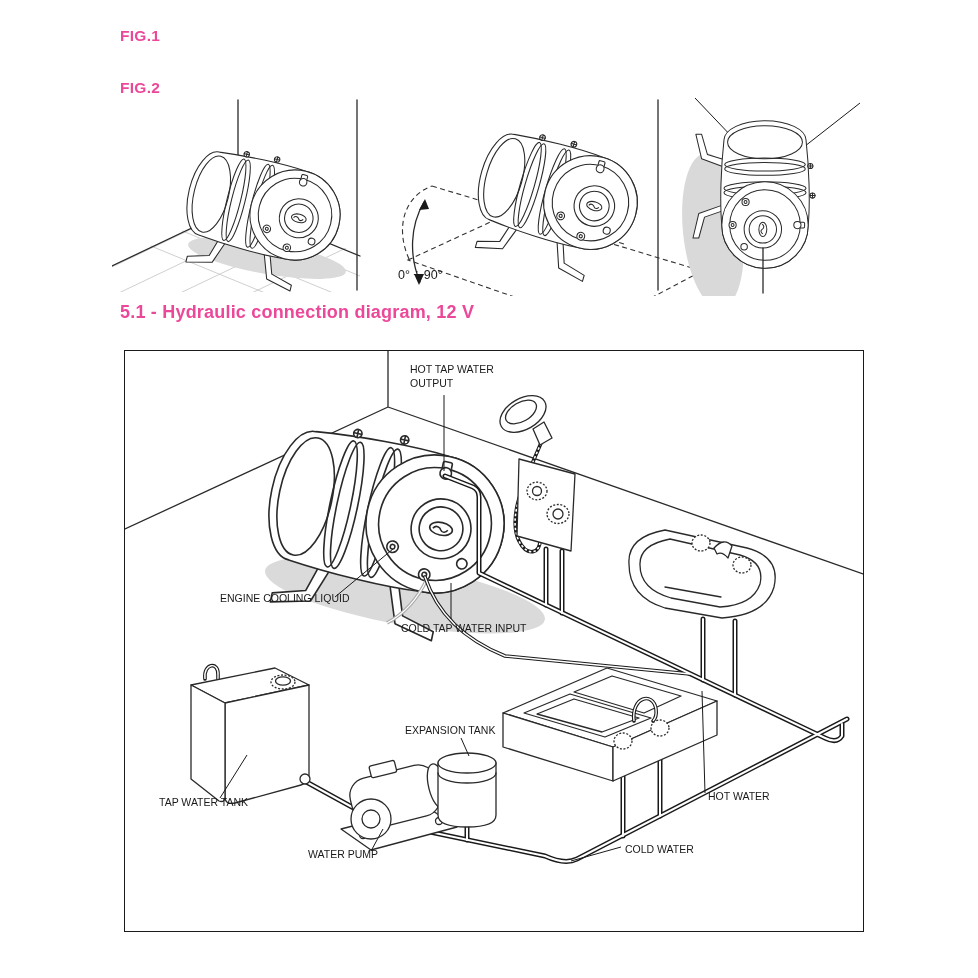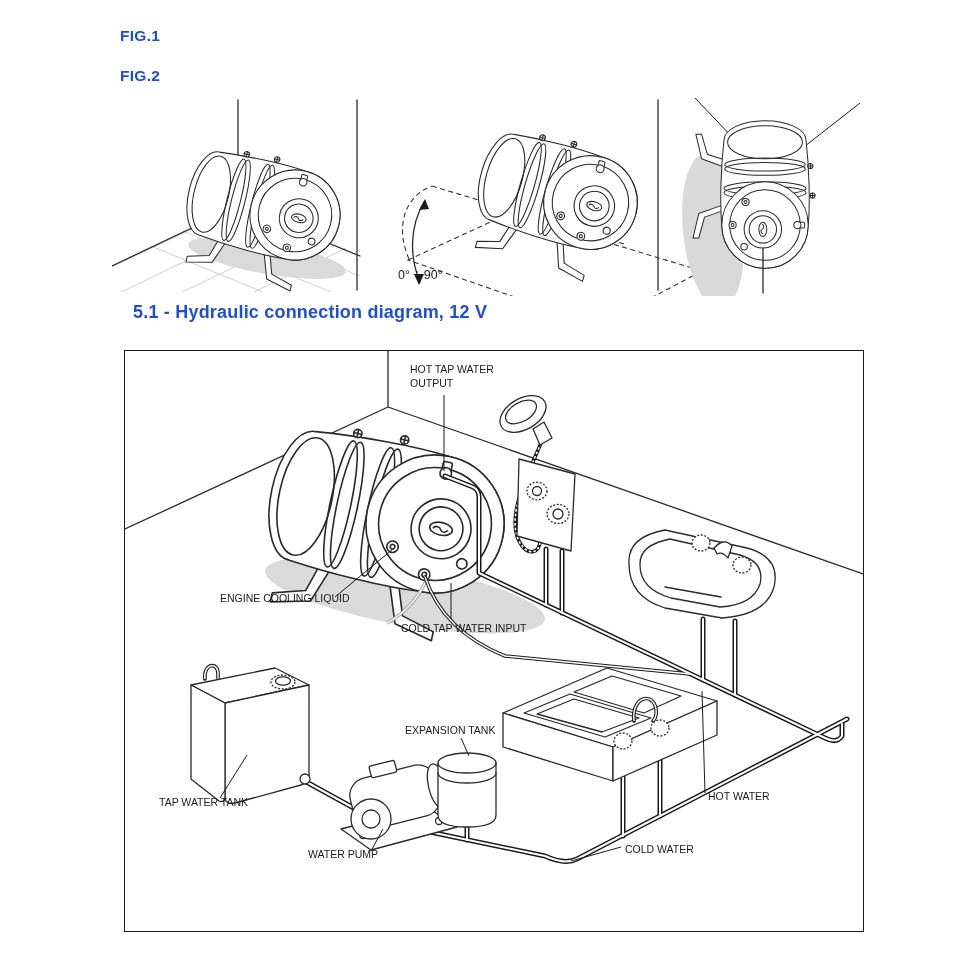--- a/index.html
+++ b/index.html
@@ -1,17 +1,17 @@
 <!DOCTYPE html>
 <html><head>
 <meta charset="utf-8">
 <style>
   html,body{margin:0;padding:0;background:#fff;}
   .page{position:relative;width:978px;height:978px;background:#fff;overflow:hidden;
-        font-family:"Liberation Sans",sans-serif;color:#1d4ed8;}
+        font-family:"Liberation Sans",sans-serif;color:#ec4899;}
   .abs{position:absolute;}
   .figlabel{font-weight:bold;font-size:15.5px;letter-spacing:.3px;}
   .heading{font-weight:bold;font-size:18px;letter-spacing:.2px;}
   .frame{border:1.6px solid #1a1a1a;}
   svg{display:block;}
   svg text{font-family:"Liberation Sans",sans-serif;font-size:10.5px;fill:#1a1a1a;}
   svg text.small{font-size:12.5px;}
   .ln{stroke:#2a2a2a;stroke-width:1.3;fill:none;stroke-linejoin:round;stroke-linecap:round;}
   .fw{stroke:#2a2a2a;stroke-width:1.3;fill:#fff;stroke-linejoin:round;}
   .pipeB{stroke:#1a1a1a;stroke-width:5;fill:none;stroke-linejoin:round;stroke-linecap:round;}
@@ -53,21 +53,21 @@
         <circle cx="120" cy="97" r="5" fill="#fff"></circle>
           <circle cx="120" cy="97" r="2"></circle>
         <circle cx="152" cy="115" r="5" fill="#fff"></circle>
           <circle cx="152" cy="115" r="2"></circle>
         <circle cx="182" cy="99" r="4.5" fill="#fff"></circle>
       </g>
     </defs>
   </svg>
 
   <div class="abs figlabel" style="left:120px;top:27px;">FIG.1</div>
-  <div class="abs figlabel" style="left:120px;top:67px;">FIG.2</div>
+  <div class="abs figlabel" style="left:120px;top:79px;">FIG.2</div>
 
   <svg class="abs" style="left:112px;top:96px;" width="768" height="200" viewBox="0 0 768 200">
 
     <g>
       <clipPath id="floorclip">
           <polygon points="0,196 0,168 126,108 248,158 248,196"></polygon>
         </clipPath>
       <g clip-path="url(#floorclip)">
         <path class="tile" d="M-40,190 L220,66 M-10,205 L250,81 M20,220 L280,96 M60,235 L320,111"></path>
         <path class="tile" d="M0,50 L248,152 M0,78 L248,180 M0,106 L248,208 M0,134 L248,236"></path>
@@ -91,21 +91,21 @@
     </g>
 
     <g>
       <ellipse cx="601" cy="135" rx="30" ry="78" fill="#d9d9d9" transform="rotate(-6 601 135)"></ellipse>
       <path class="leader" d="M583,2 L623,44 M748,7 L688,54"></path>
       <use href="#boiler-sym" transform="rotate(90 653 129) translate(543.6 78.6) scale(0.72)"></use>
       <path class="ln" d="M651,152 V197"></path>
     </g>
   </svg>
 
-  <div class="abs heading" style="left:120px;top:302px;margin-left:13px;">5.1 - Hydraulic connection diagram, 12 V</div>
+  <div class="abs heading" style="left:120px;top:302px;">5.1 - Hydraulic connection diagram, 12 V</div>
 
   <div class="abs frame" style="left:124px;top:350px;width:738px;height:580px;">
     <svg width="738" height="580" viewBox="0 0 738 580">
 
       <g>
         <path class="ln" d="M263,0 V56 M263,56 L0,178 M263,56 L738,223" stroke-width="1.1"></path>
       </g>
 
       <ellipse cx="280" cy="244" rx="142" ry="30" fill="#dadada" transform="rotate(10 280 244)"></ellipse>
       <use href="#boiler-sym" transform="rotate(12 310 173) translate(135.2 92.5) scale(1.15)"></use>

